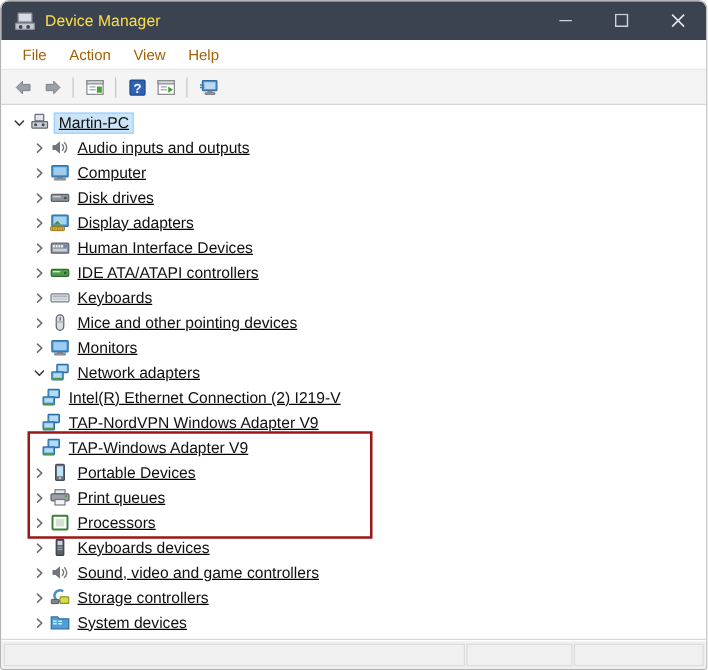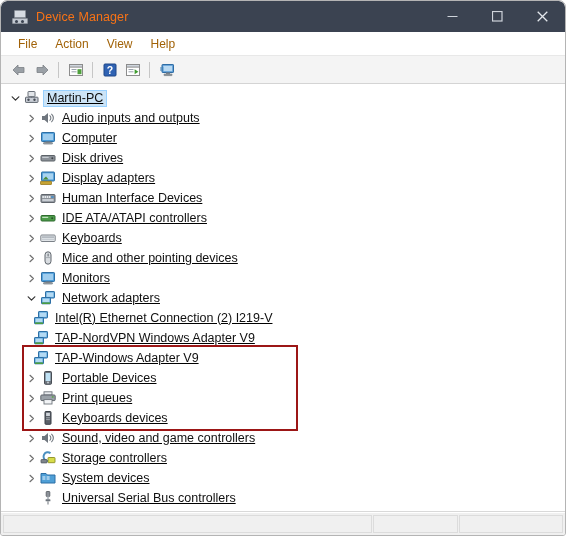--- a/index.html
+++ b/index.html
@@ -62,21 +62,21 @@
   .title-icon .ti-d1, .title-icon .ti-d2 {
     position: absolute;
     top: 11px; width: 3px; height: 3px;
     background: #3b4351;
     border-radius: 50%;
   }
   .title-icon .ti-d1 { left: 3px; }
   .title-icon .ti-d2 { left: 9px; }
 
   .title-text {
-    color: #f97316;
+    color: #fde047;
     font-size: 12.5px;
     letter-spacing: .1px;
     white-space: nowrap;
   }
   .win-controls {
     position: absolute;
     right: 0; top: 0;
     height: 31px;
     display: flex;
     align-items: stretch;
@@ -569,20 +569,34 @@
         <svg width="18" height="16" viewBox="0 0 18 16">
           <rect x="5" y="1.8" width="8" height="3.2" fill="#e8ebee" stroke="#6f757c" stroke-width="0.9"></rect>
           <rect x="1.8" y="5" width="14.4" height="5.6" rx="1" fill="#9aa1a8" stroke="#5f656c" stroke-width="1"></rect>
           <rect x="5" y="9.6" width="8" height="4.4" fill="#f2f4f6" stroke="#6f757c" stroke-width="0.9"></rect>
           <rect x="12.8" y="6.3" width="1.8" height="1.3" fill="#4fa03c"></rect>
         </svg>
       </span>
       <span class="lbl">Print queues</span>
     </div>
 
+    <div class="trow lvl1">
+      <span class="chev">
+        <svg width="9" height="9" viewBox="0 0 9 9">
+            <path d="M3 1.3 L6.4 4.5 L3 7.7" stroke="#707070" stroke-width="1.2" fill="none" stroke-linecap="round" stroke-linejoin="round"></path>
+          </svg>
+      </span>
+      <span class="ico">
+        <svg width="18" height="16" viewBox="0 0 18 16">
+          <rect x="3" y="2.5" width="12" height="11" rx="0.8" fill="#ffffff" stroke="#3d7f37" stroke-width="1.6"></rect>
+          <rect x="5.6" y="5.1" width="6.8" height="6" fill="#cfe3cd"></rect>
+        </svg>
+      </span>
+      <span class="lbl">Processors</span>
+    </div>
 
     <div class="trow lvl1">
       <span class="chev">
         <svg width="9" height="9" viewBox="0 0 9 9">
             <path d="M3 1.3 L6.4 4.5 L3 7.7" stroke="#707070" stroke-width="1.2" fill="none" stroke-linecap="round" stroke-linejoin="round"></path>
           </svg>
       </span>
       <span class="ico">
         <svg width="18" height="16" viewBox="0 0 18 16">
           <rect x="6" y="1.5" width="6" height="12.8" rx="0.8" fill="#5b6169" stroke="#393f46" stroke-width="1"></rect>

